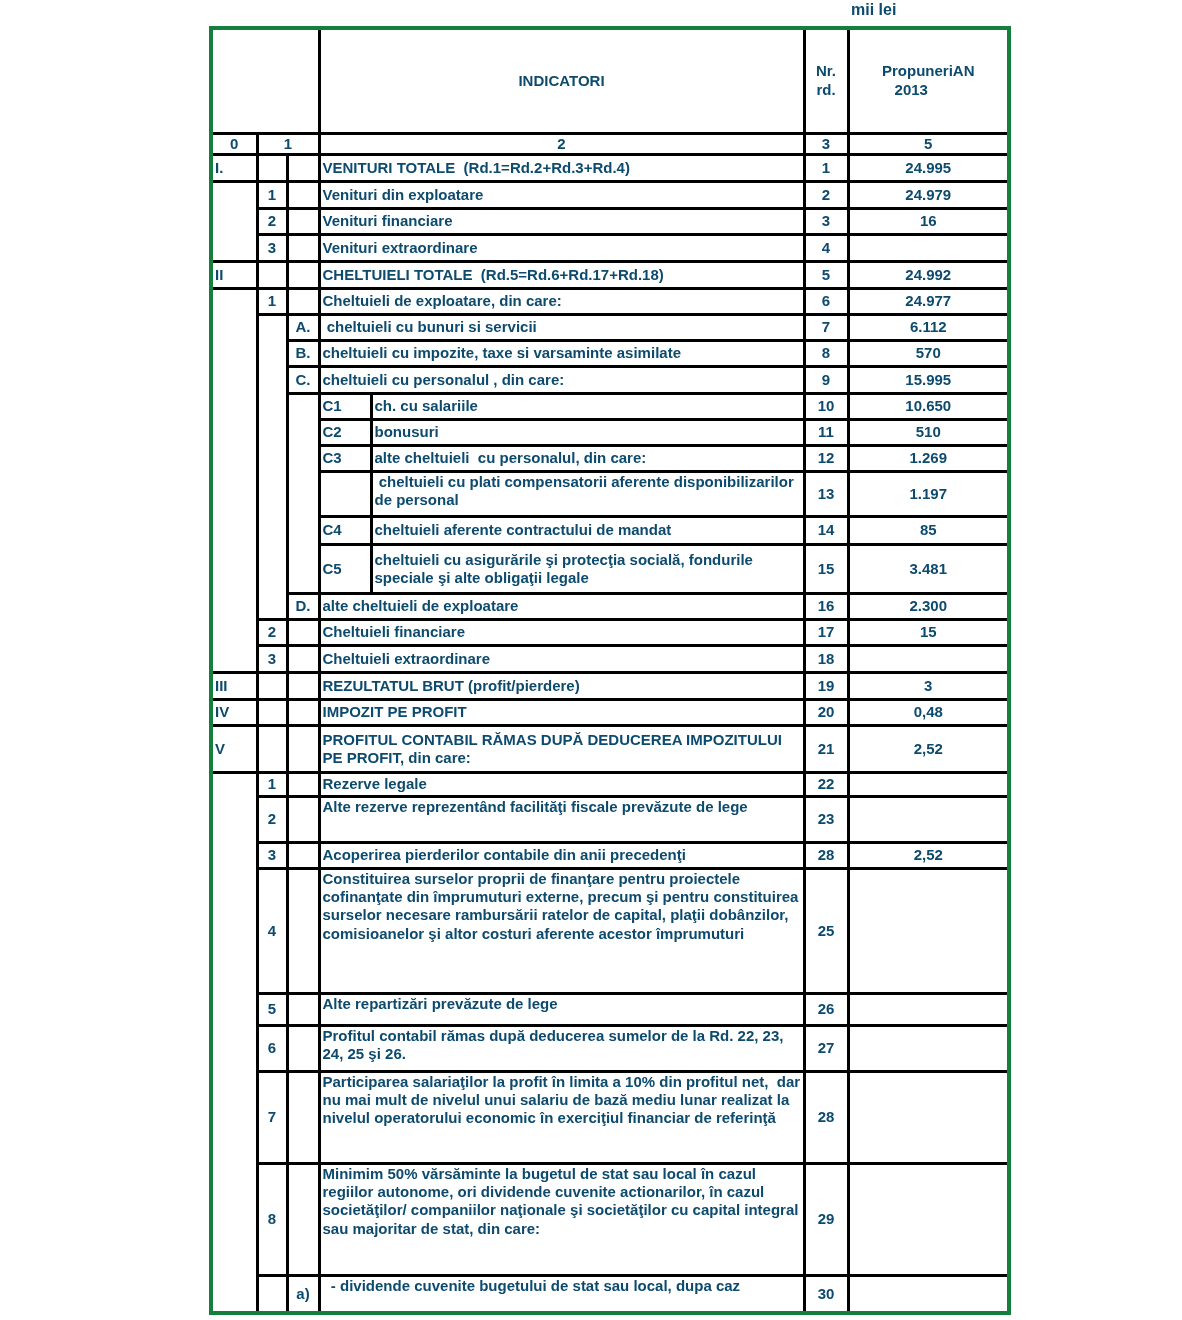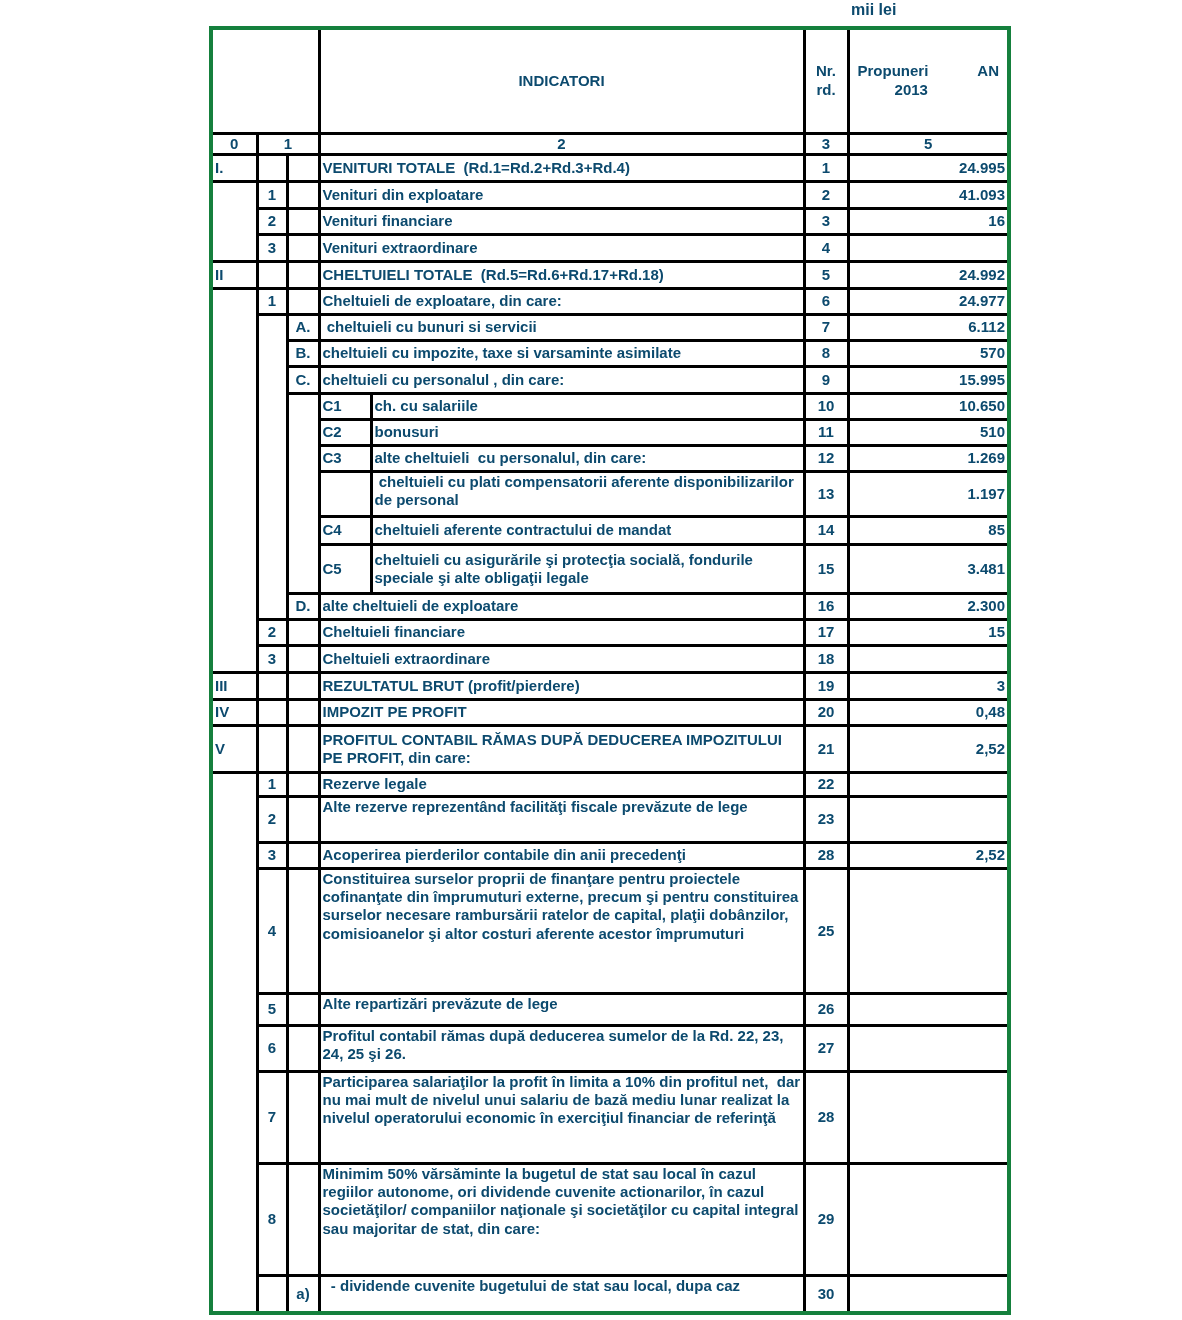--- a/index.html
+++ b/index.html
@@ -27,33 +27,33 @@
     line-height:1.22;
     padding:0 2px;
     overflow:hidden;
     vertical-align:middle;
   }
   
   td.hind{text-align:center;vertical-align:middle;font-size:15px;}
   td.hnr{text-align:center;vertical-align:middle;font-size:15px;}
   td.hnr span{display:block;}
   td.hprop{vertical-align:middle;font-size:15px;padding:0 6px;}
-  td.hprop .l1{display:flex;justify-content:space-between;padding:0 6px;}
+  td.hprop .l1{display:flex;justify-content:center;padding:0 6px;}
   td.hprop .l2{text-align:center;margin-right:34px;}
   
   td.cn{font-size:12px;text-align:center;vertical-align:middle;padding:0;border-bottom-width:4px;}
   
   td.sec{text-align:left;padding-left:3px;}
   td.numc{text-align:center;font-size:14px;}
   td.letter{text-align:center;font-size:15px;}
   td.clabel{text-align:left;padding-left:3px;font-size:14.5px;}
   td.txt{text-align:left;padding:1px 4px;white-space:pre-wrap;}
   td.txt.vt{vertical-align:top;}
   td.rd{text-align:center;vertical-align:bottom;font-weight:normal;font-size:14px;padding-bottom:2px;}
-  td.val{text-align:right;vertical-align:bottom;font-size:15.5px;padding-right:3px;padding-bottom:2px;margin-left:9px;}
+  td.val{text-align:center;vertical-align:bottom;font-size:15.5px;padding-right:3px;padding-bottom:2px;margin-left:9px;}
   td.reg{font-weight:normal;font-size:13.5px;}
 </style>
 </head>
 <body>
 
 <div class="page">
 
   <div class="unit-label">mii lei</div>
 
   <table class="budget">
@@ -100,21 +100,21 @@
       <td class="rd">1</td>
       <td class="val">24.995</td>
     </tr>
 
     <tr style="height:27px">
       <td rowspan="3"></td>
       <td class="numc">1</td>
       <td></td>
       <td colspan="2" class="txt">Venituri din exploatare</td>
       <td class="rd">2</td>
-      <td class="val">41.093</td>
+      <td class="val">24.979</td>
     </tr>
 
     <tr style="height:26px">
       <td class="numc">2</td>
       <td></td>
       <td colspan="2" class="txt">Venituri financiare</td>
       <td class="rd">3</td>
       <td class="val">16</td>
     </tr>
 

